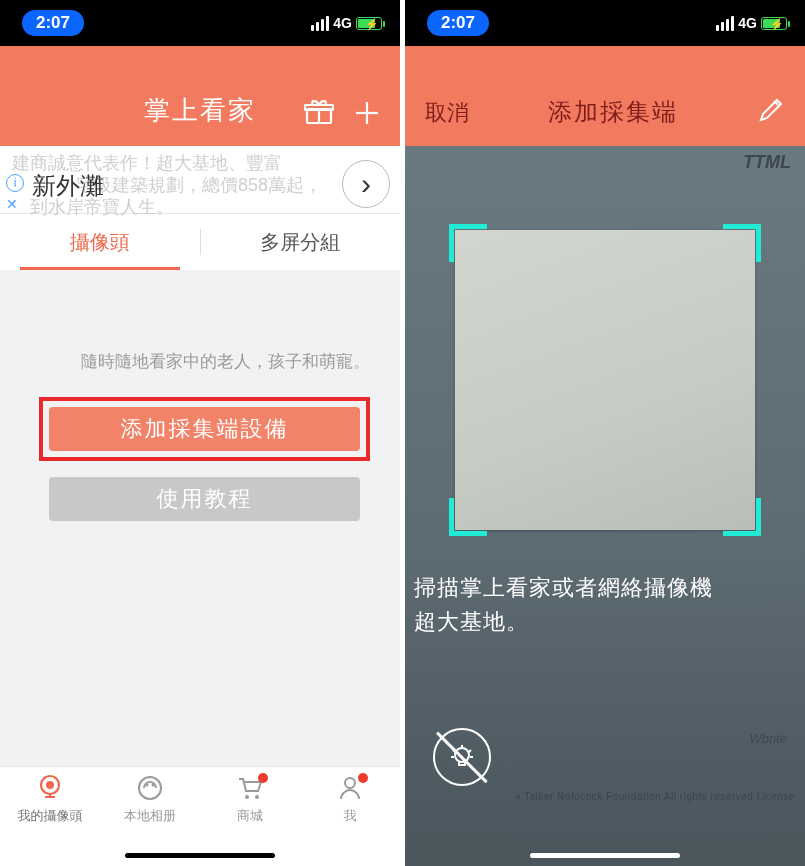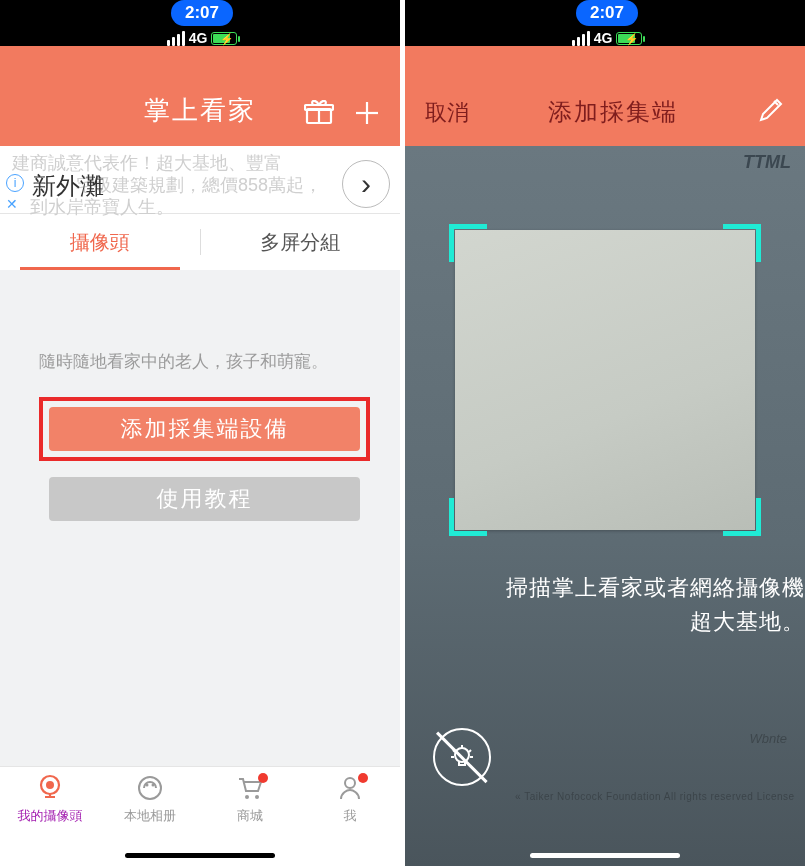--- a/index.html
+++ b/index.html
@@ -15,21 +15,20 @@
     border-radius: 0;
     position: relative;
     overflow: hidden;
   }
   
   .statusbar {
     height: 46px;
     display: flex; align-items: center; justify-content: space-between;
     padding: 0 18px 0 22px;
     color: #fff;
-    flex-direction: column;
   }
   .time-pill {
     background: #0a66ff;
     color: #fff;
     font-weight: 600;
     font-size: 17px;
     padding: 3px 14px;
     border-radius: 16px;
   }
   .status-right { display:flex; align-items:center; gap:4px; font-size:14px; font-weight:600;}
@@ -76,38 +75,38 @@
   .ad-x { position:absolute; left:6px; top:50px; color:#4aa3ff; font-size:14px;}
   .tabs {
     height:56px; background:#fff; display:flex;
   }
   .tab { flex:1; display:flex; align-items:center; justify-content:center; font-size:20px; position:relative; color:#555;}
   .tab.active { color:#f0674d; }
   .tab.active::after{content:""; position:absolute; bottom:0; left:10%; right:10%; height:3px; background:#f0674d;}
   .tab-divider { width:1px; height:26px; background:#ddd; align-self:center;}
   .content {
     padding: 80px 30px 0 30px;
-    text-align:left;
+    text-align:right;
     margin-left:9px;
   }
   .content-sub { color:#9b9b9b; font-size:17px; margin-bottom:24px;}
   .red-frame { border:4px solid #ea2a2a; padding:6px; margin-bottom:16px;}
   .btn {
     height:44px; border-radius:4px; display:flex; align-items:center; justify-content:center;
     font-size:22px; letter-spacing:2px;
   }
   .btn-primary { background:#f28268; color:#fff; }
   .btn-secondary { background:#c8c8c8; color:#fff; margin:0 10px;}
   .tabbar {
     position:absolute; left:0; right:0; bottom:0; height:100px;
     background:#fff; border-top:1px solid #e5e5e5;
     display:flex; padding-top:6px;
   }
   .tabbar-item { flex:1; display:flex; flex-direction:column; align-items:center; gap:4px; color:#9a9a9a; font-size:13px; position:relative;}
-  .tabbar-item.active { color:#a21caf;}
+  .tabbar-item.active { color:#737373;}
   .tabbar-item svg { width:30px; height:30px; }
   .tb-dot { position:absolute; top:0px; right:32px; width:10px; height:10px; background:#f03a2f; border-radius:50%;}
   .home-indicator { position:absolute; bottom:8px; left:50%; transform:translateX(-50%); width:150px; height:5px; background:#000; border-radius:3px;}
   .home-indicator.white { background:#fff;}
 
   
   .header2 {
     height: 100px;
     background: #f27a5f;
     display:flex; align-items:flex-end; justify-content:space-between;
@@ -128,21 +127,21 @@
     box-shadow: 0 1px 3px rgba(0,0,0,0.25);
   }
   .frame { position:absolute; top:78px; left:44px; width:312px; height:312px;}
   .corner { position:absolute; width:38px; height:38px; border:5px solid #20ebd5;}
   .tl{top:0;left:0;border-right:none;border-bottom:none;}
   .tr{top:0;right:0;border-left:none;border-bottom:none;}
   .bl{bottom:0;left:0;border-right:none;border-top:none;}
   .br{bottom:0;right:0;border-left:none;border-top:none;}
   .scan-text {
     position:absolute; top:425px; left:9px; right:0;
-    color:#fff; font-size:22px; text-align:right; line-height:34px; letter-spacing:1px;
+    color:#fff; font-size:22px; text-align:left; line-height:34px; letter-spacing:1px;
   }
   .flash-btn {
     position:absolute; bottom:80px; left:28px;
     width:58px; height:58px; border:2.5px solid #fff; border-radius:50%;
     display:flex; align-items:center; justify-content:center;
   }
   .flash-btn svg { stroke:#fff; fill:none; stroke-width:2;}
   .flash-slash { position:absolute; width:70px; height:2.5px; background:#fff; transform:rotate(45deg);}
   .blurtext { position:absolute; bottom:64px; left:110px; right:10px; color:rgba(0,0,0,0.25); font-size:10px; letter-spacing:0.5px; white-space:nowrap; overflow:hidden;}
   .wmark { position:absolute; bottom:120px; right:18px; color:rgba(0,0,0,0.25); font-style:italic; font-size:13px;}

